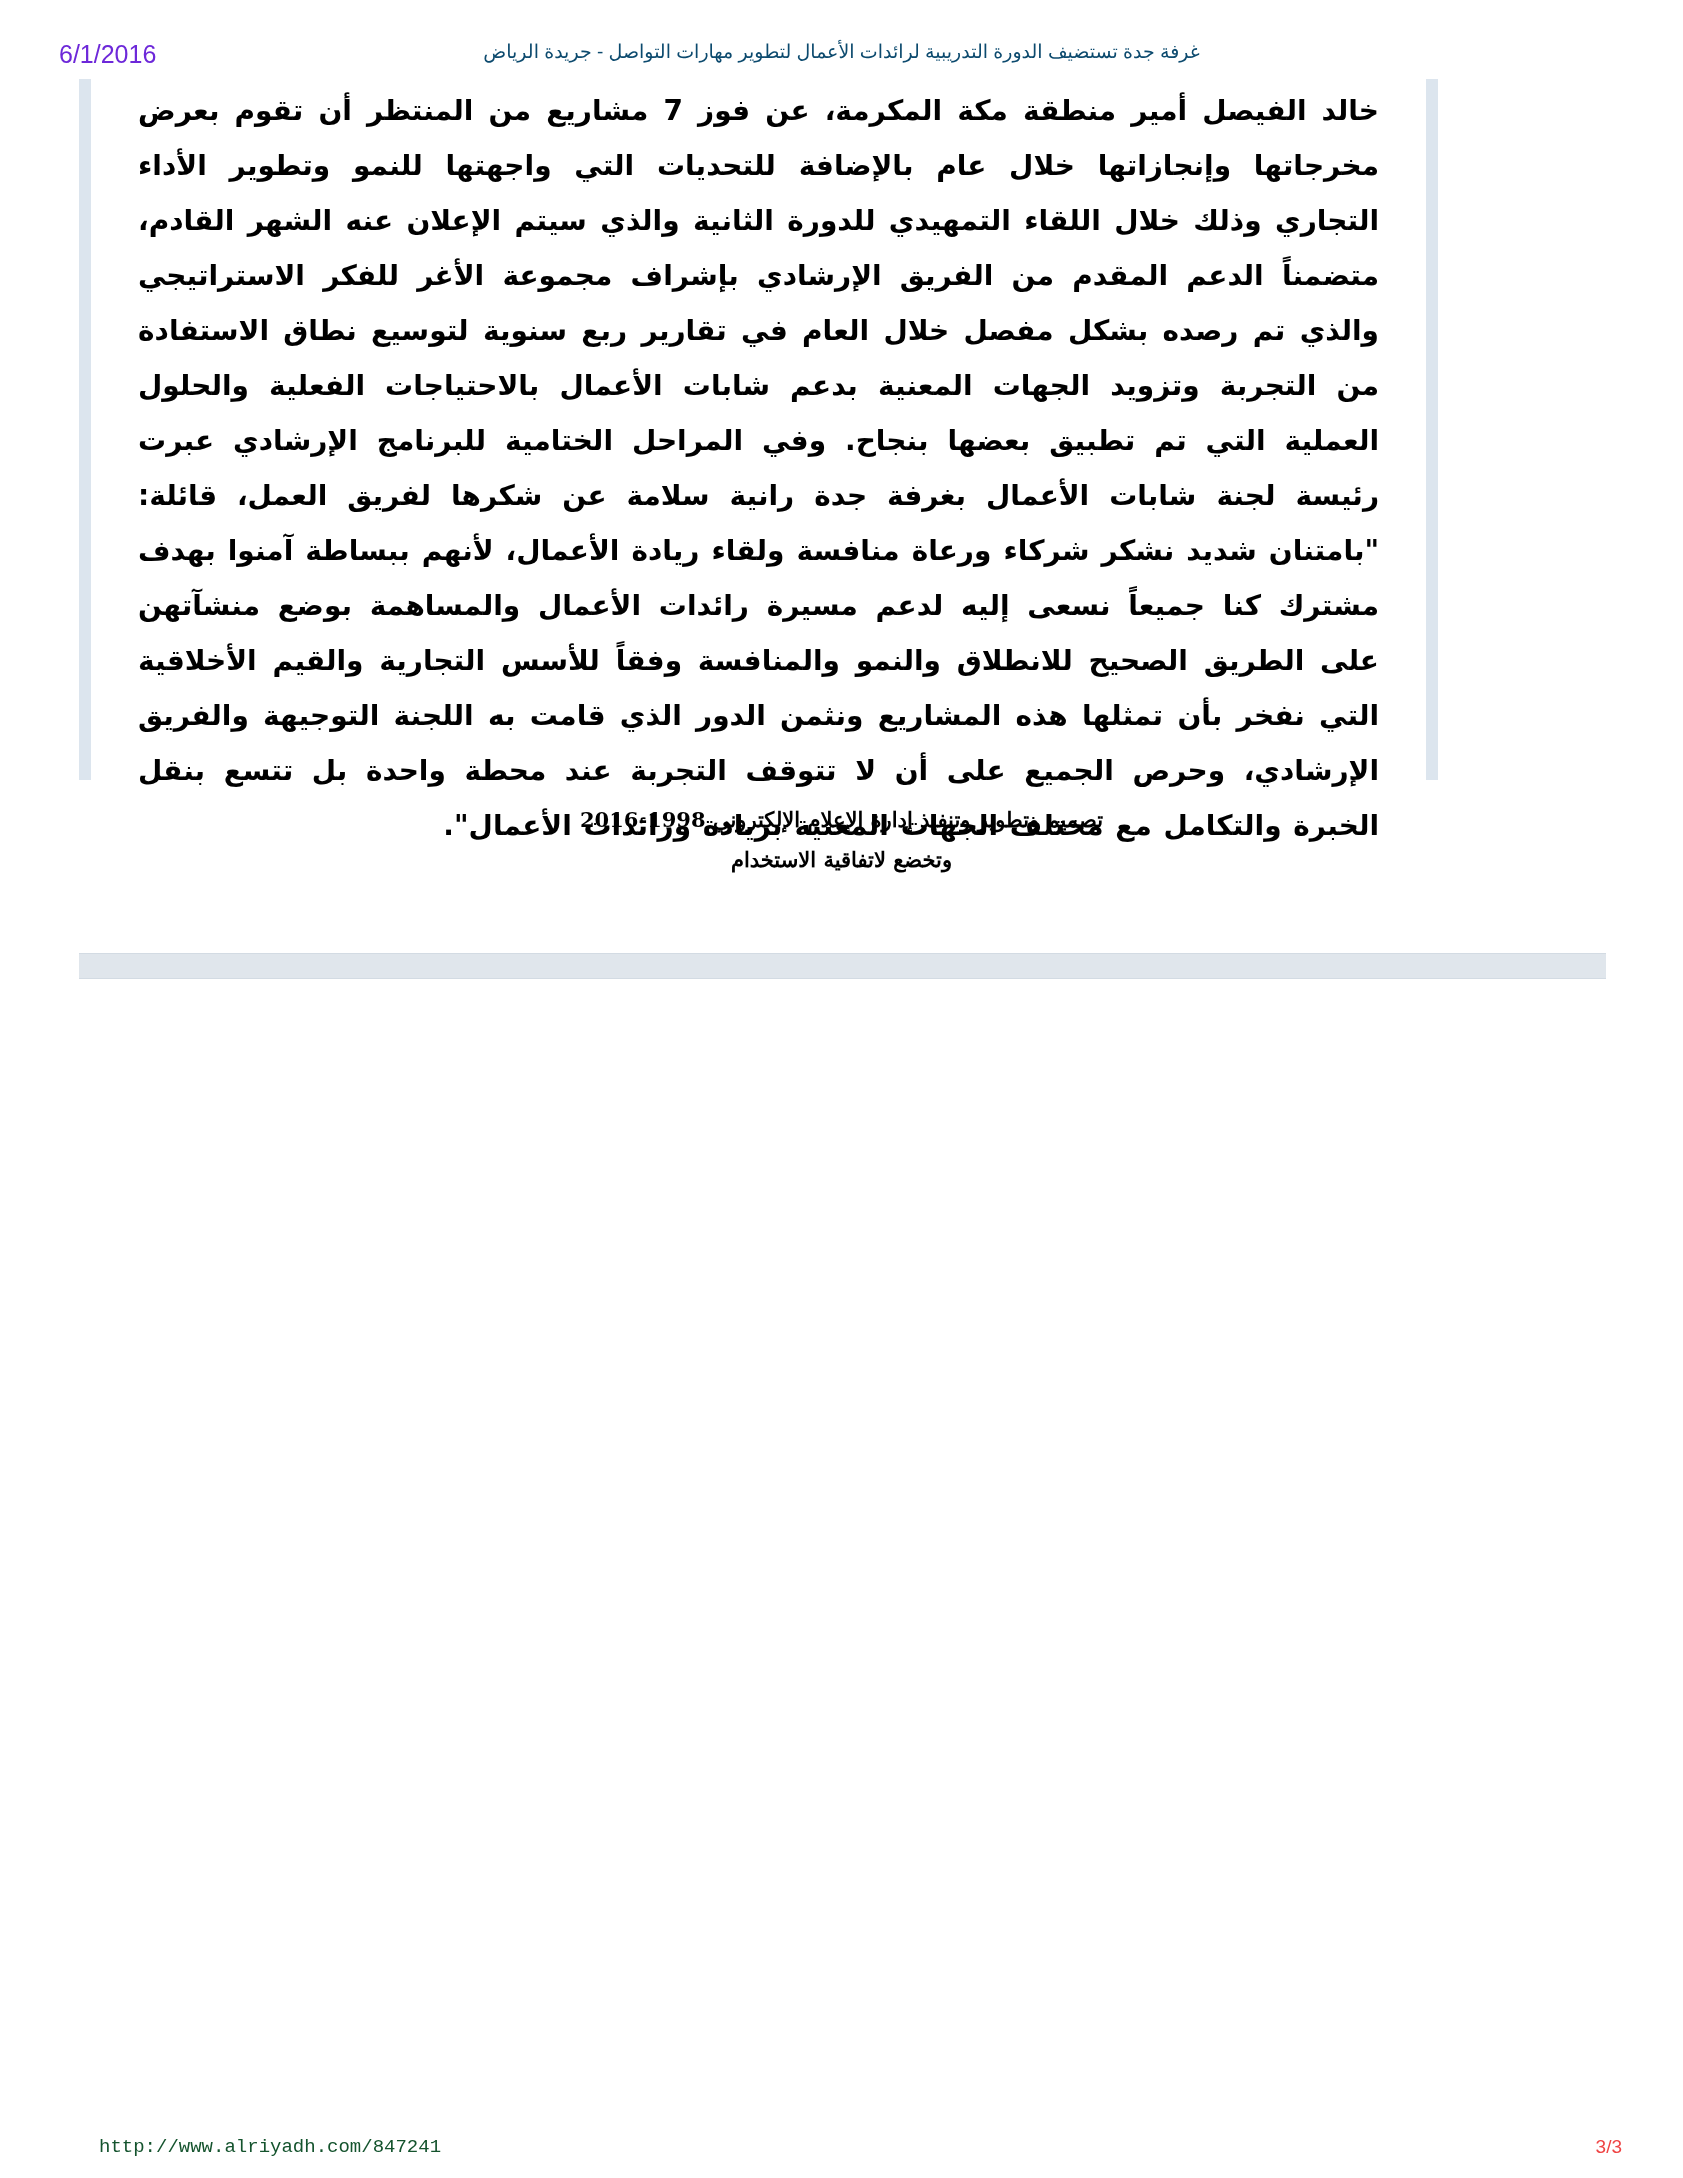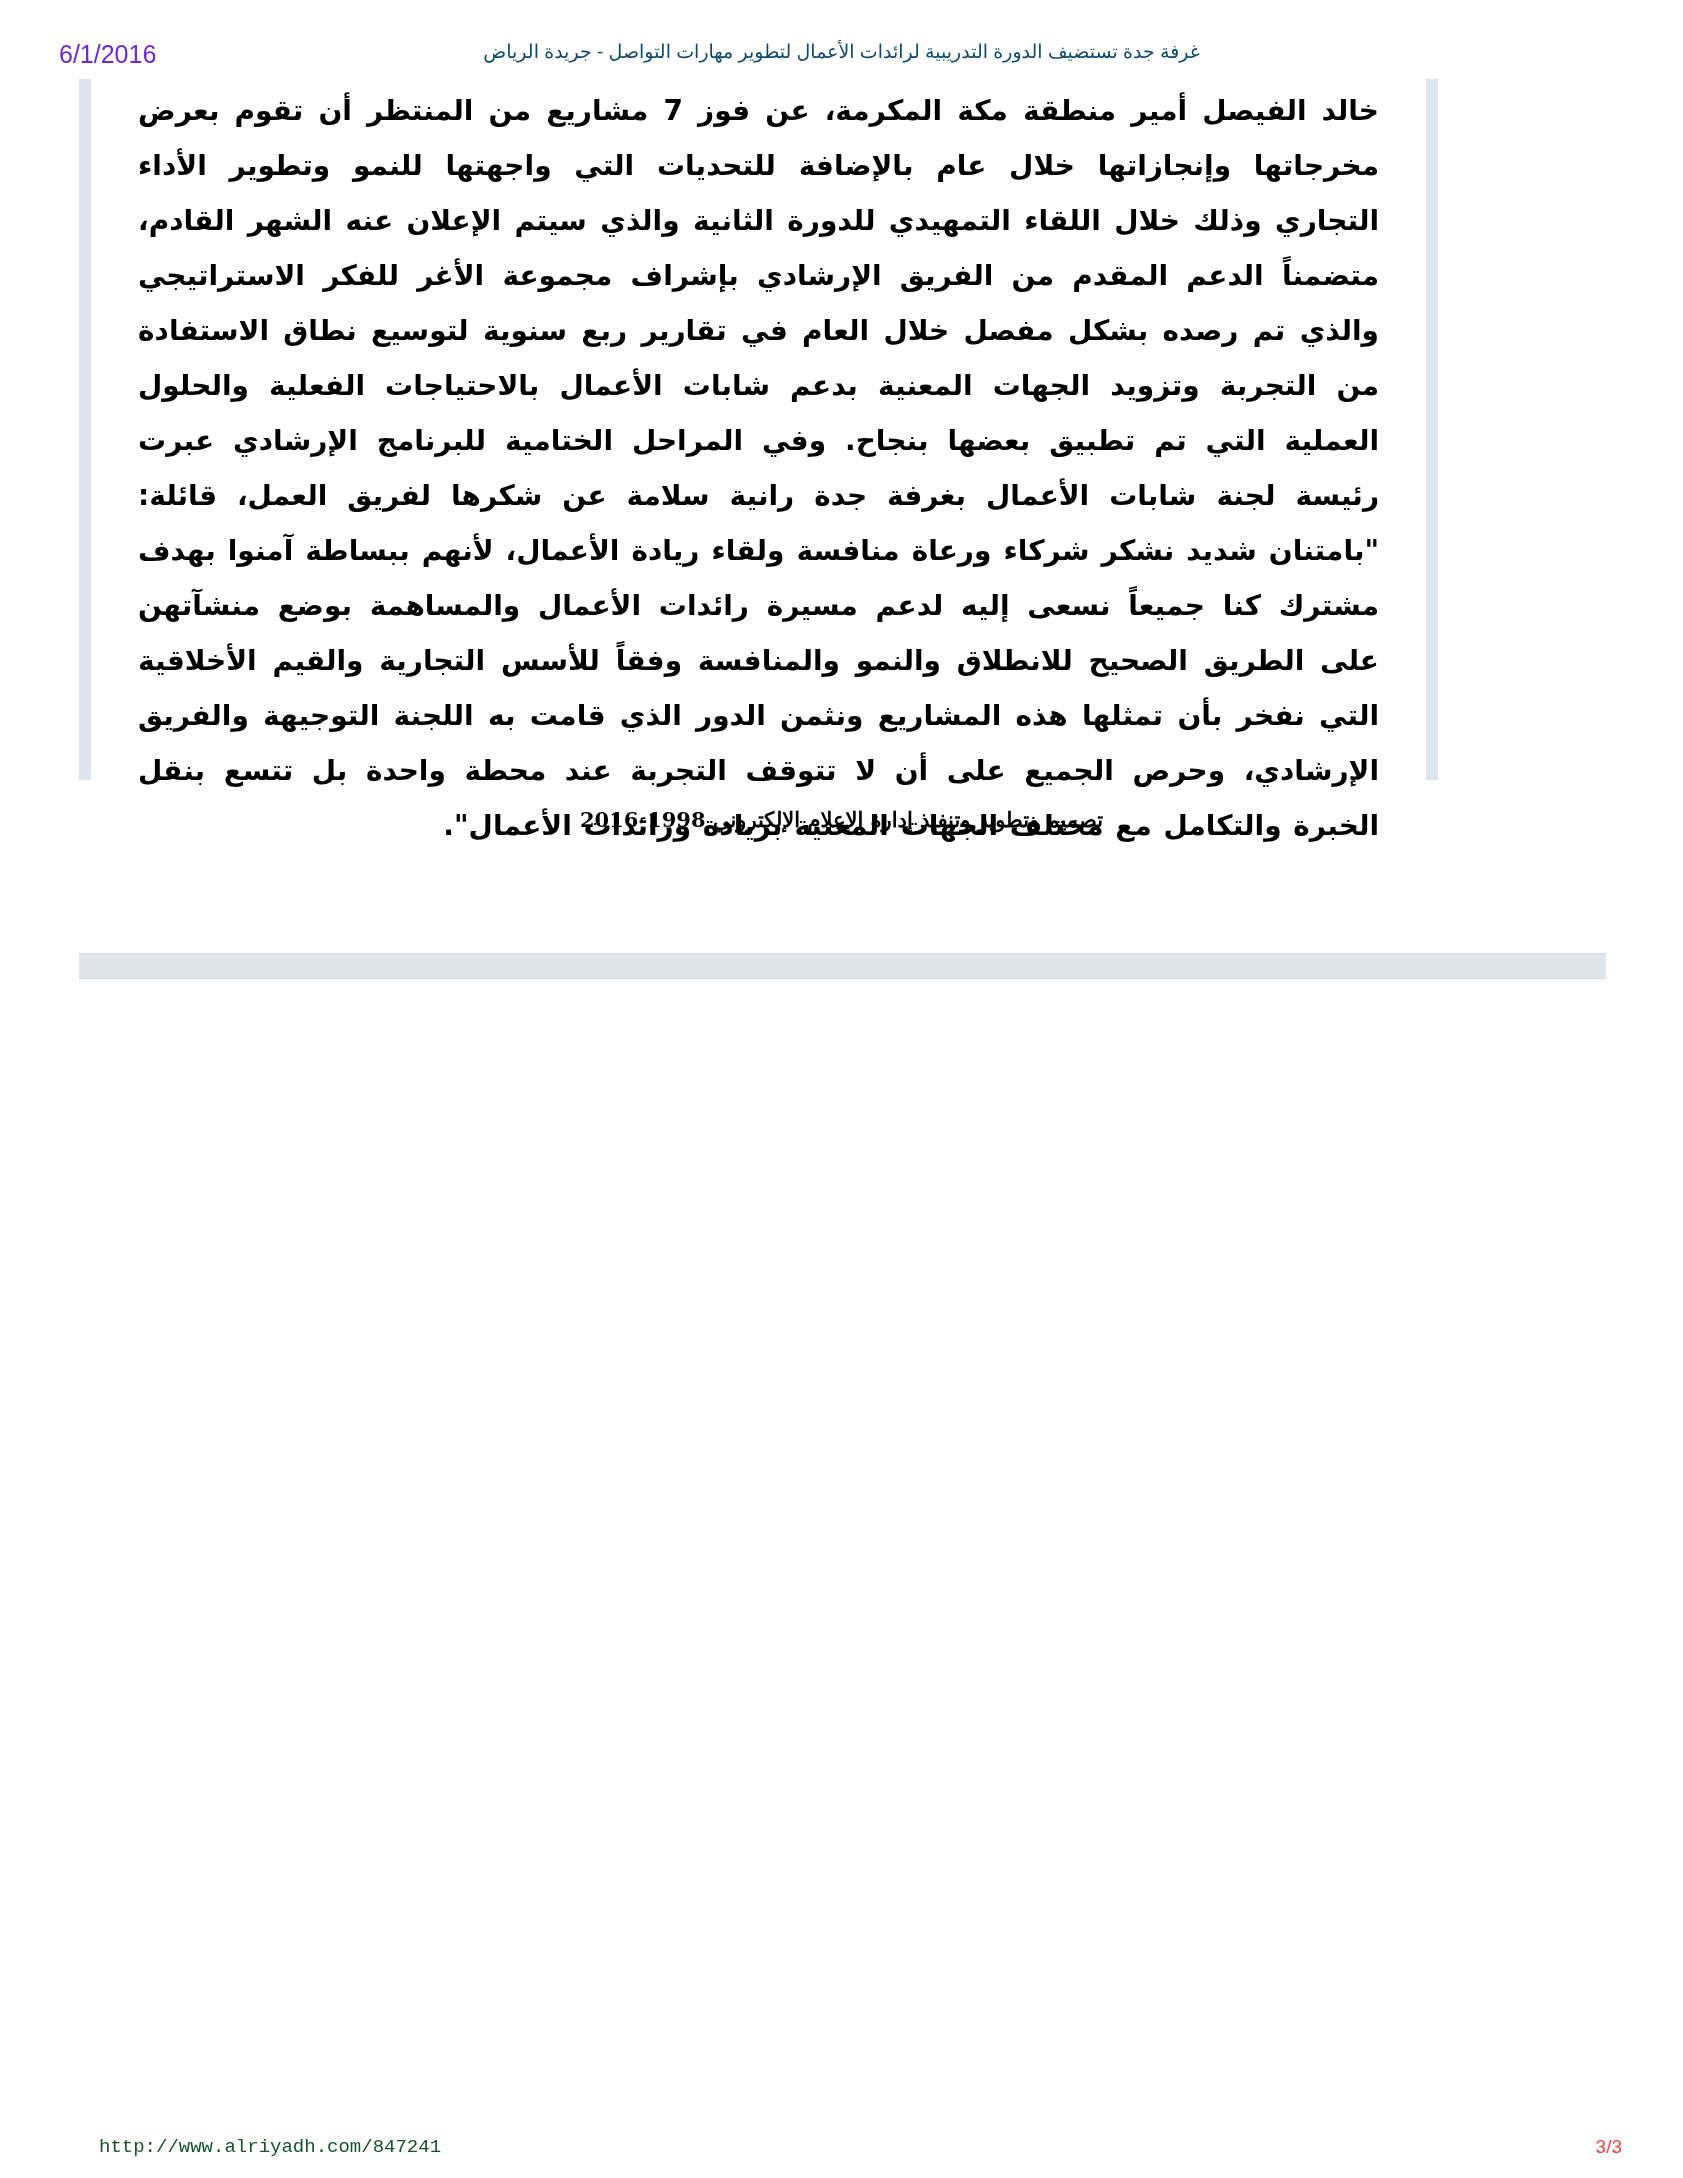--- a/index.html
+++ b/index.html
@@ -59,19 +59,20 @@
 <div class="article-frame">
   <div class="side-bar-left"></div>
   <div class="side-bar-right"></div>
   <div class="article-body">
     <p>خالد الفيصل أمير منطقة مكة المكرمة، عن فوز 7 مشاريع من المنتظر أن تقوم بعرض مخرجاتها وإنجازاتها خلال عام بالإضافة للتحديات التي واجهتها للنمو وتطوير الأداء التجاري وذلك خلال اللقاء التمهيدي للدورة الثانية والذي سيتم الإعلان عنه الشهر القادم، متضمناً الدعم المقدم من الفريق الإرشادي بإشراف مجموعة الأغر للفكر الاستراتيجي والذي تم رصده بشكل مفصل خلال العام في تقارير ربع سنوية لتوسيع نطاق الاستفادة من التجربة وتزويد الجهات المعنية بدعم شابات الأعمال بالاحتياجات الفعلية والحلول العملية التي تم تطبيق بعضها بنجاح. وفي المراحل الختامية للبرنامج الإرشادي عبرت رئيسة لجنة شابات الأعمال بغرفة جدة رانية سلامة عن شكرها لفريق العمل، قائلة: "بامتنان شديد نشكر شركاء ورعاة منافسة ولقاء ريادة الأعمال، لأنهم ببساطة آمنوا بهدف مشترك كنا جميعاً نسعى إليه لدعم مسيرة رائدات الأعمال والمساهمة بوضع منشآتهن على الطريق الصحيح للانطلاق والنمو والمنافسة وفقاً للأسس التجارية والقيم الأخلاقية التي نفخر بأن تمثلها هذه المشاريع ونثمن الدور الذي قامت به اللجنة التوجيهة والفريق الإرشادي، وحرص الجميع على أن لا تتوقف التجربة عند محطة واحدة بل تتسع بنقل الخبرة والتكامل مع مختلف الجهات المعنية بريادة ورائدات الأعمال".</p>
   </div>
 </div>
 
 <div class="credits">
   <div>تصميم وتطوير وتنفيذ إدارة الإعلام الإلكتروني 1998-2016</div>
+  <div>وتخضع لاتفاقية الاستخدام</div>
 </div>
 
 <div class="bottom-bar"></div>
 
 <div class="print-footer-url">http://www.alriyadh.com/847241</div>
 <div class="print-footer-page">3/3</div>
 
 
 </body></html>

